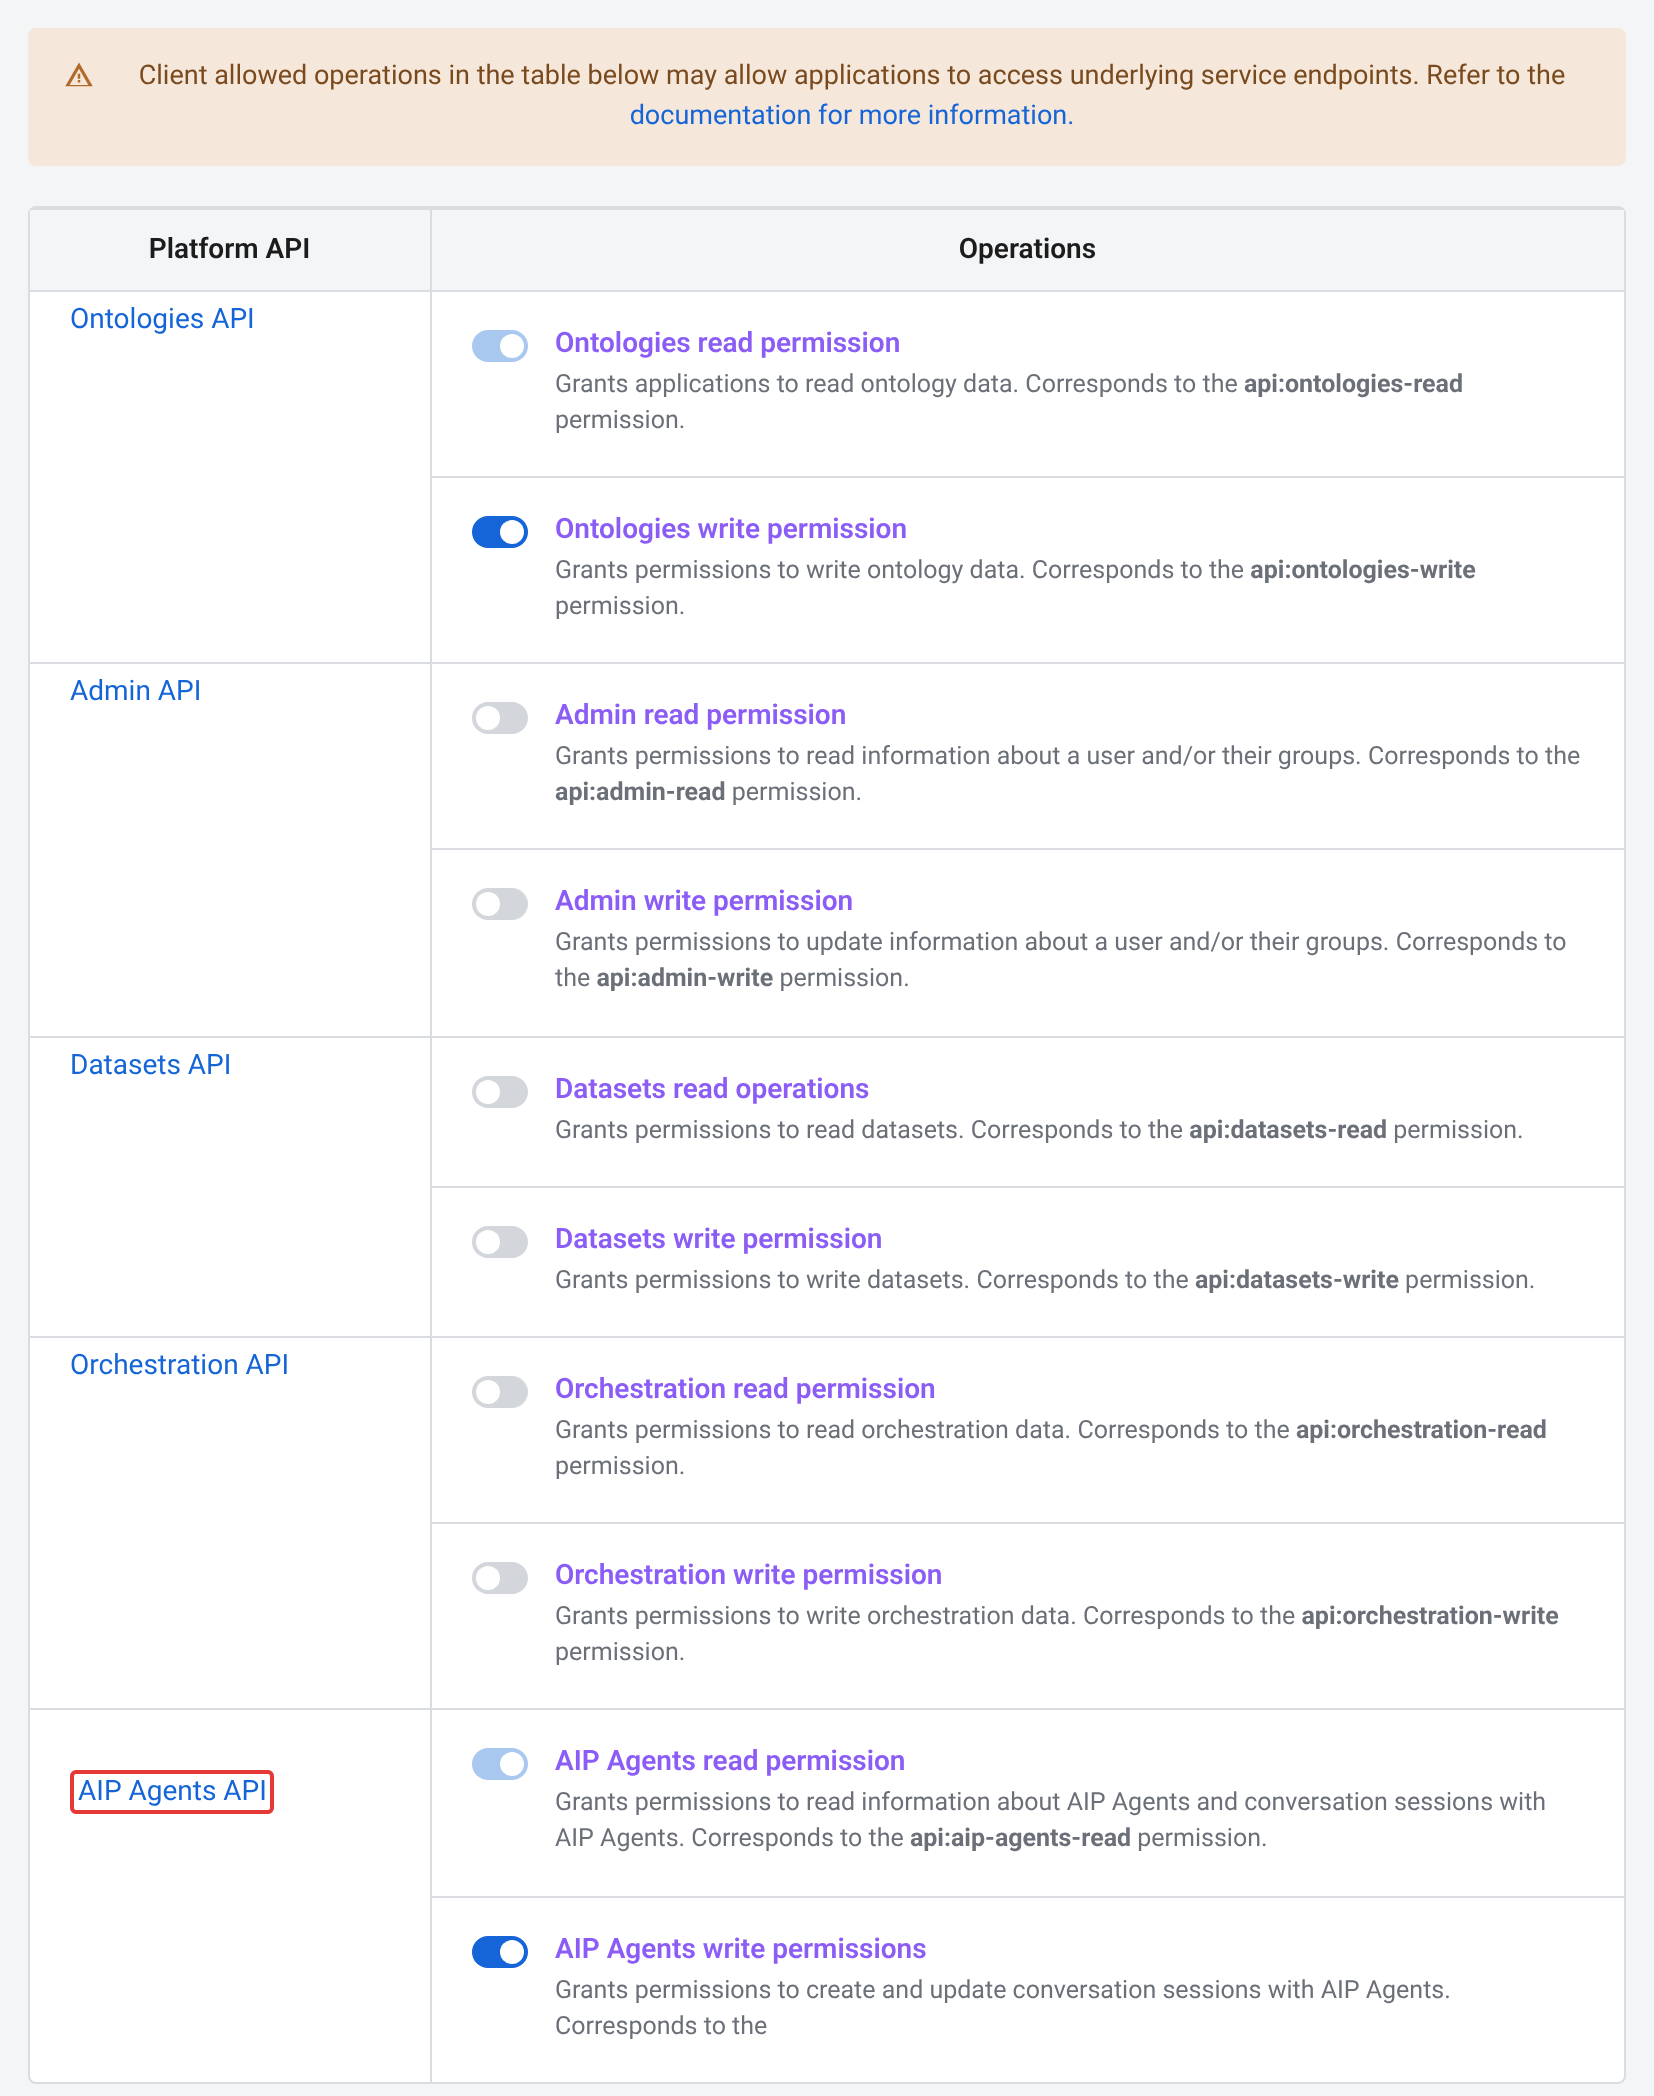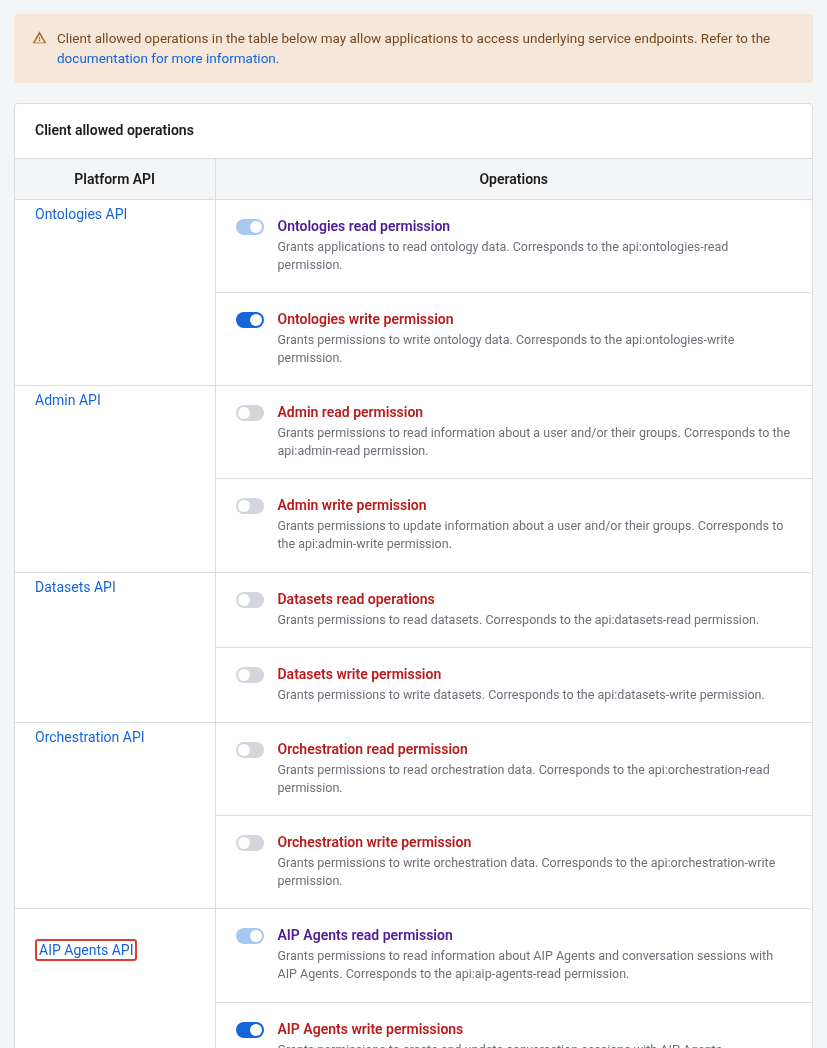--- a/index.html
+++ b/index.html
@@ -11,20 +11,21 @@
       color: #1c1c1c;
     }
     .alert {
       background: #f5e7da;
       border-radius: 4px;
       padding: 14px 18px;
       display: flex;
       align-items: flex-start;
       gap: 10px;
       margin-bottom: 20px;
+      text-align: center;
     }
     .alert-icon {
       flex-shrink: 0;
       margin-top: 2px;
     }
     .alert-text {
       color: #7a4a1f;
       line-height: 1.5;
       font-size: 13.5px;
     }
@@ -113,49 +114,48 @@
     .toggle.off { background: #d3d6db; }
     .toggle.off .knob { left: 2px; }
     .toggle.on-active { background: #1565d8; }
     .toggle.on-active .knob { left: 14px; }
     .toggle.on-disabled { background: #a9c8ef; cursor: default; }
     .toggle.on-disabled .knob { left: 14px; }
     .op-text { flex: 1; }
     .op-title {
       font-weight: 600;
       font-size: 14px;
-      color: #b91c1c;
+      color: #8b5cf6;
       margin-bottom: 4px;
     }
-    .op-title.muted { color: #4c1d95; }
+    .op-title.muted { color: #8b5cf6; }
     .op-desc {
       font-size: 12.5px;
       color: #6b7078;
       line-height: 1.45;
     }
-    .op-desc b { font-weight: 400; }
+    .op-desc b { font-weight: 700; }
     tr:last-child .api-cell,
     tr:last-child .ops-cell { border-bottom: none; }
   </style>
 </head>
 <body>
 
 <div class="alert">
   <span class="alert-icon">
     <svg width="15" height="15" viewBox="0 0 24 24" fill="#b26a2a">
         <path d="M12 2 1 21h22L12 2zm0 5 7.5 13h-15L12 7zm-1 4v4h2v-4h-2zm0 5v2h2v-2h-2z"></path>
       </svg>
   </span>
   <div class="alert-text">
     <span>Client allowed operations in the table below may allow applications to access underlying service endpoints. Refer to the </span><a href="#" class="alert-link">documentation for more information.</a>
   </div>
 </div>
 
 <div class="card">
-  <div class="card-title">Client allowed operations</div>
   <table class="table">
     <thead>
       <tr>
         <th>Platform API</th>
         <th>Operations</th>
       </tr>
     </thead>
     <tbody id="table-body">
         <tr>
           <td class="api-cell"><a href="#" class="api-link">Ontologies API</a></td>

